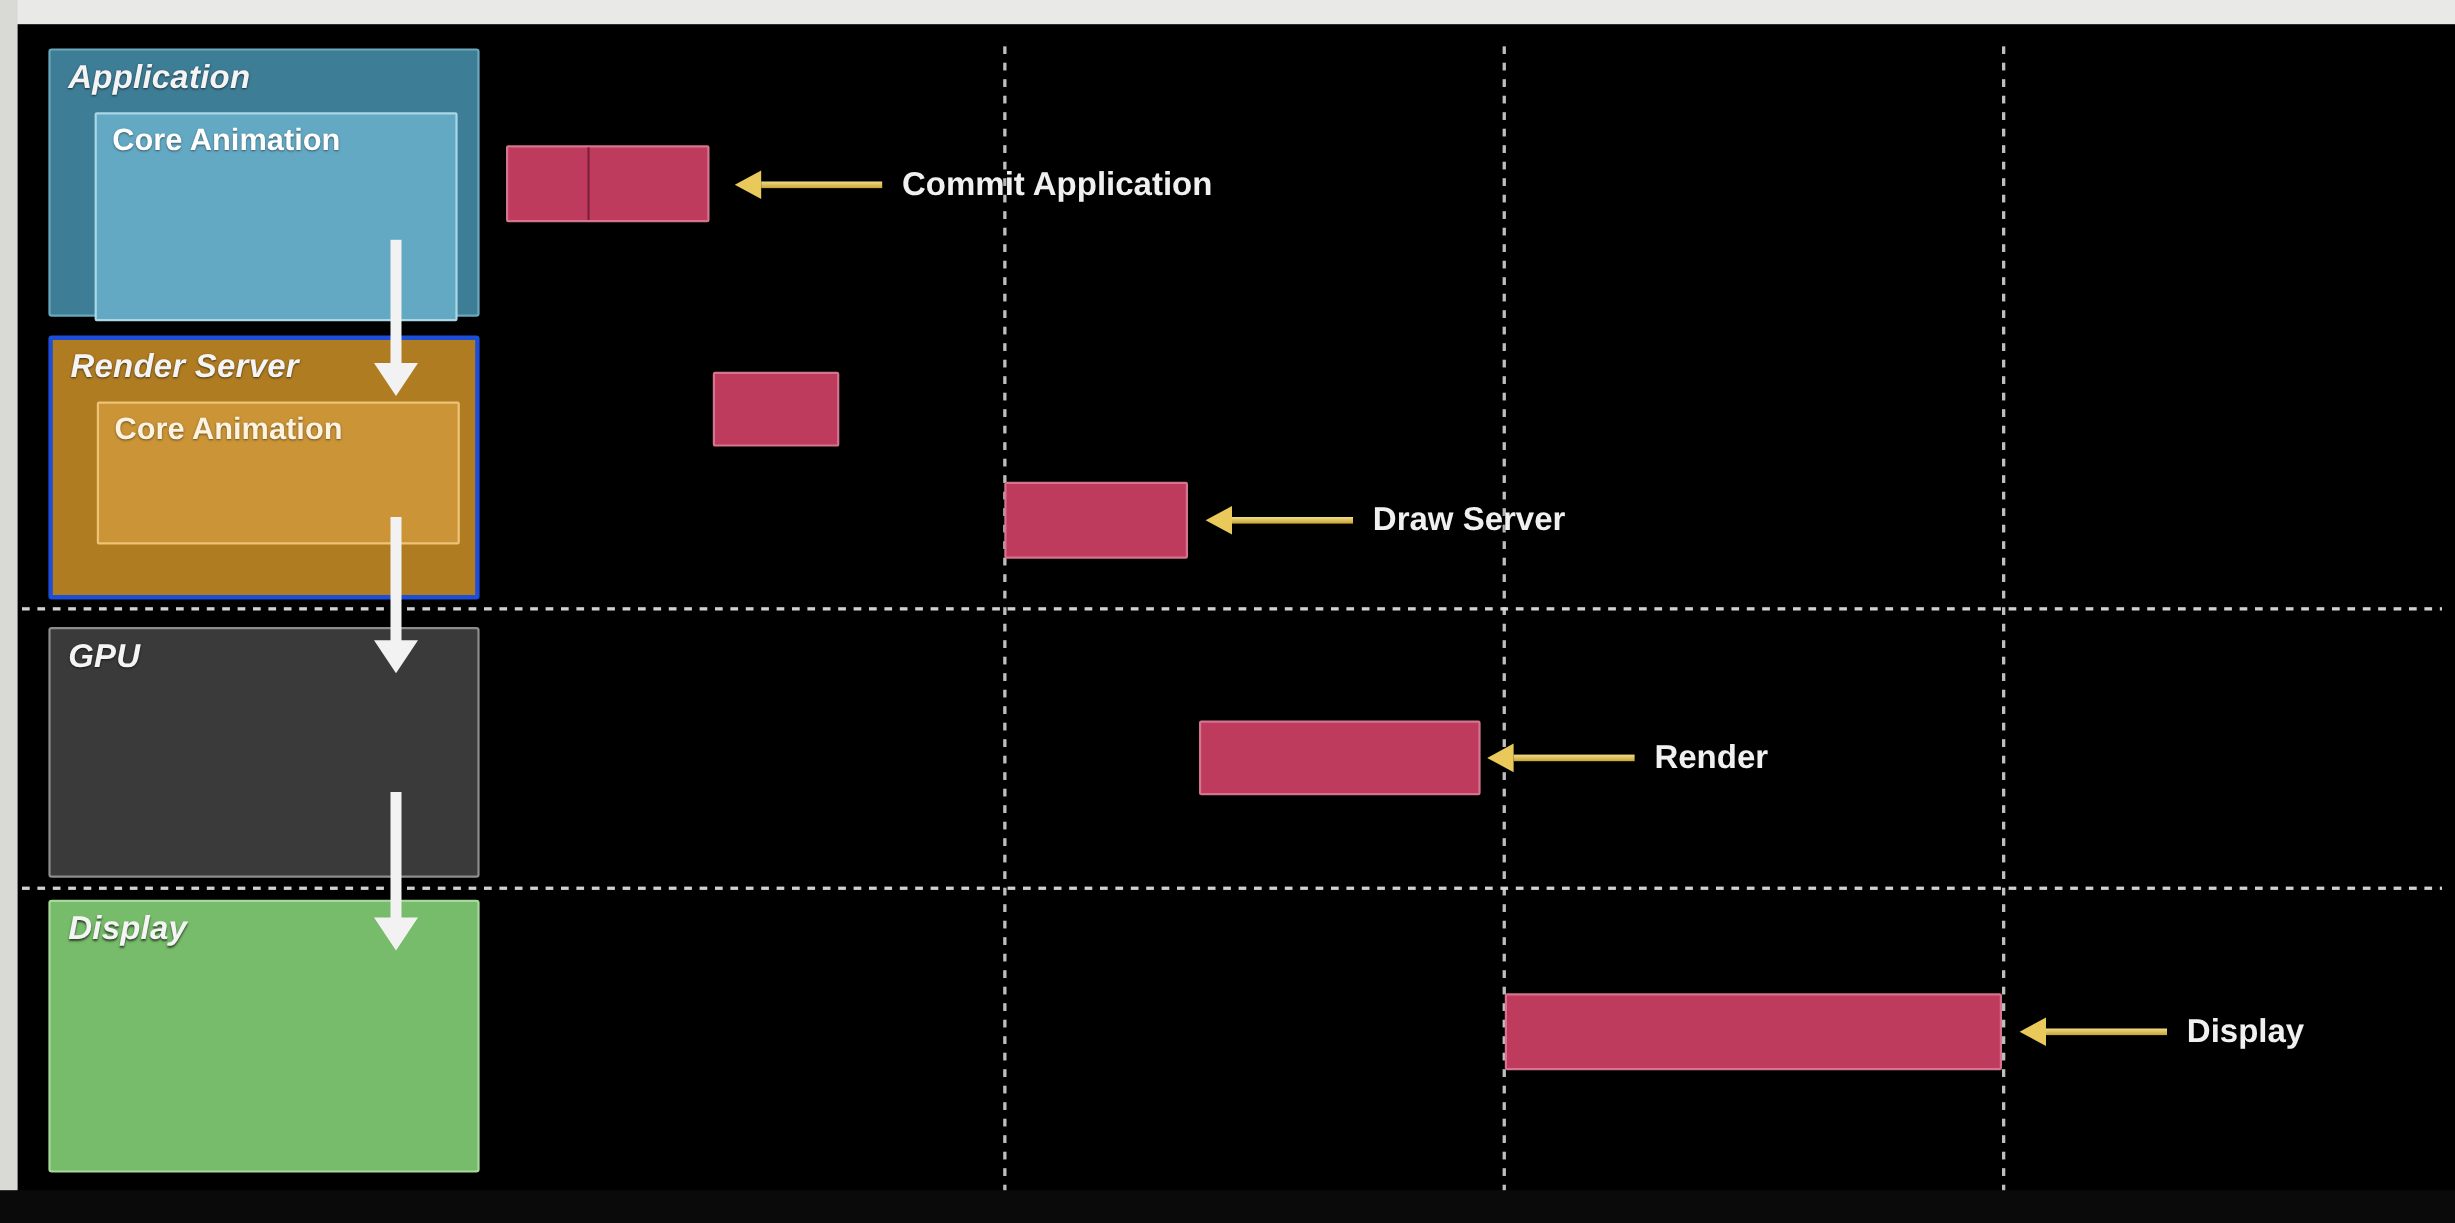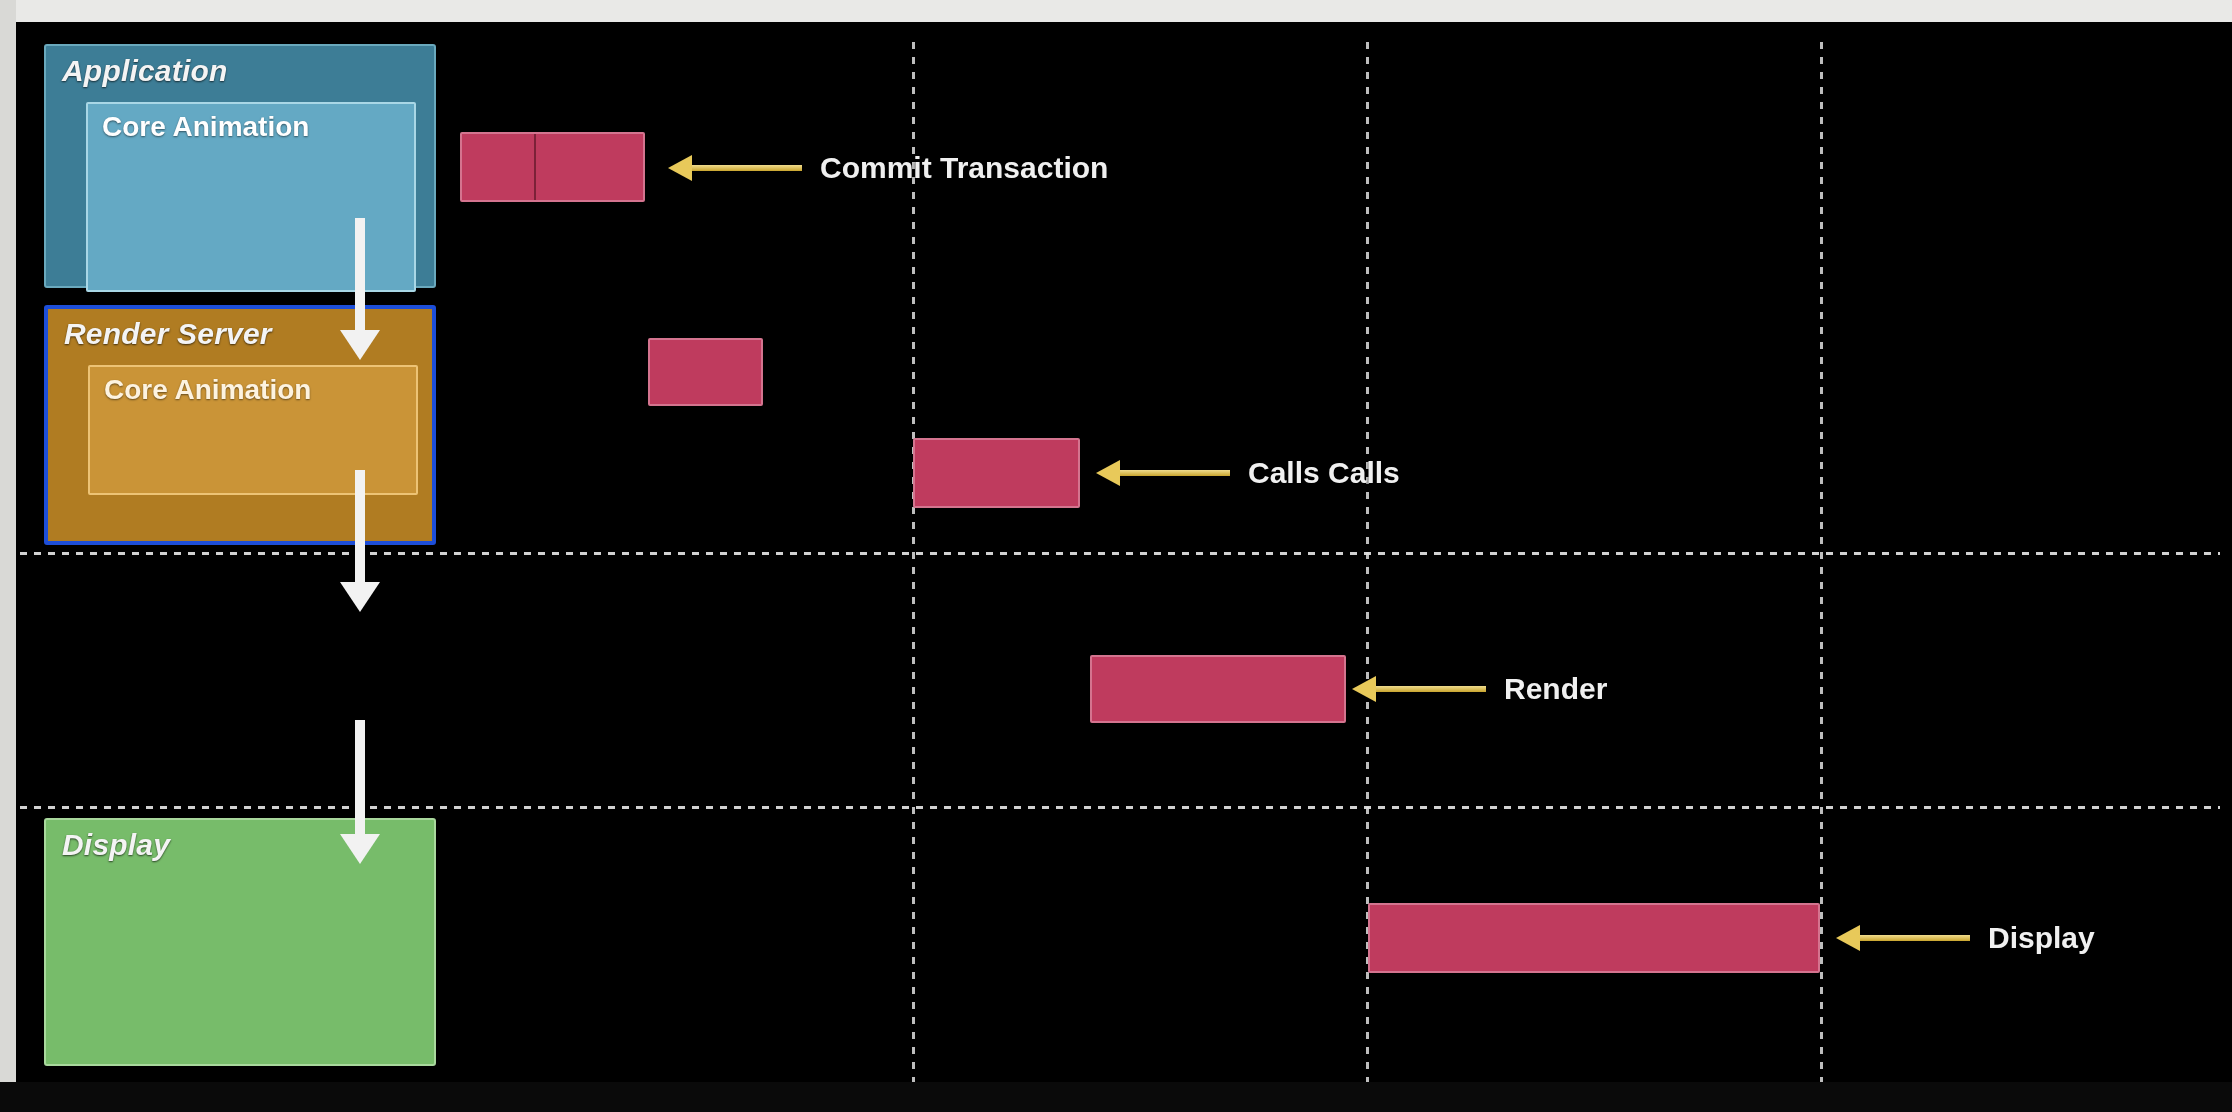--- a/index.html
+++ b/index.html
@@ -235,20 +235,23 @@
     </div>
   </div>
 
   <div class="block" id="blk-render-server">
     <div class="block-title">Render Server</div>
     <div class="inner-block" id="inner-rs-ca">
       <div class="inner-title">Core Animation</div>
     </div>
   </div>
 
+  <div class="block" id="blk-gpu">
+    <div class="block-title">GPU</div>
+  </div>
 
   <div class="block" id="blk-display">
     <div class="block-title">Display</div>
   </div>
 
   <div class="flow-arrow" style="top:218px; height:120px;"></div>
   <div class="flow-head" style="top:330px;"></div>
 
   <div class="flow-arrow" style="top:470px; height:120px;"></div>
   <div class="flow-head" style="top:582px;"></div>
@@ -264,28 +267,28 @@
 
   <div class="bar" style="left:913px; top:438px; width:167px; height:70px;"></div>
 
   <div class="bar" style="left:1090px; top:655px; width:256px; height:68px;"></div>
 
   <div class="bar" style="left:1368px; top:903px; width:452px; height:70px;"></div>
 
   <div class="callout" style="left:668px; top:148px;">
     <div class="arrow-head-left"></div>
     <div class="shaft" style="width:110px;"></div>
-    <div class="callout-label">Commit Transaction</div>
+    <div class="callout-label">Commit Application</div>
   </div>
 
 
   <div class="callout" style="left:1096px; top:453px;">
     <div class="arrow-head-left"></div>
     <div class="shaft" style="width:110px;"></div>
-    <div class="callout-label">Calls Calls</div>
+    <div class="callout-label">Draw Server</div>
   </div>
 
   <div class="callout" style="left:1352px; top:669px;">
     <div class="arrow-head-left"></div>
     <div class="shaft" style="width:110px;"></div>
     <div class="callout-label">Render</div>
   </div>
 
   <div class="callout" style="left:1836px; top:918px;">
     <div class="arrow-head-left"></div>

